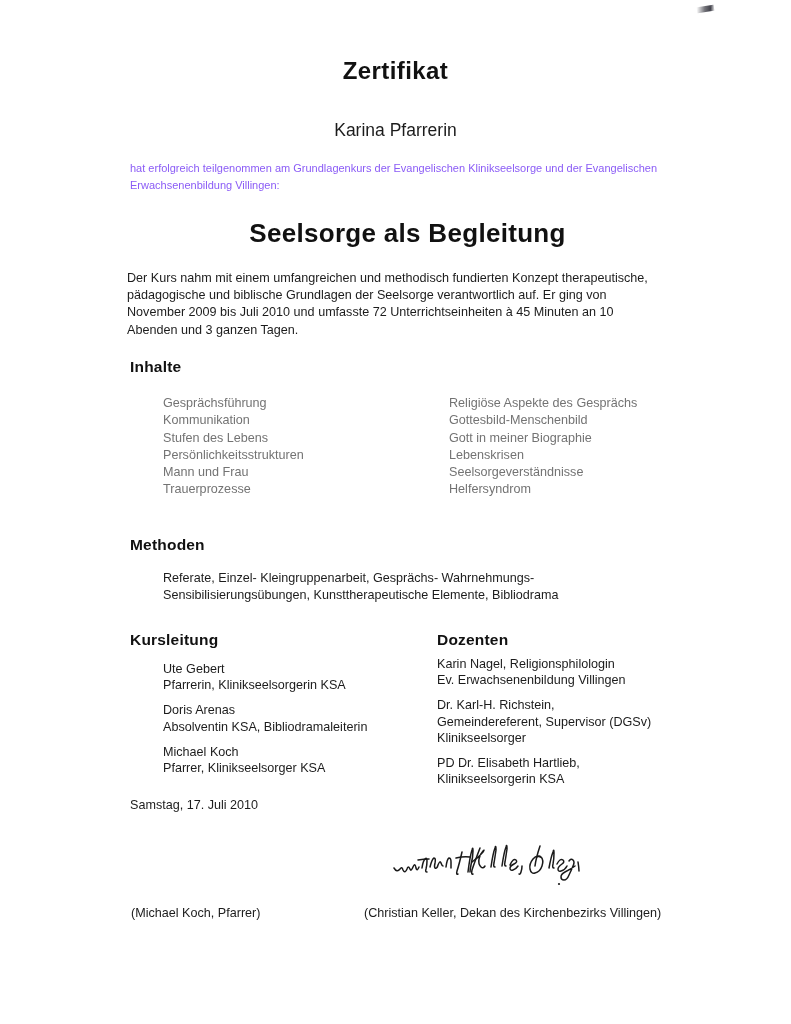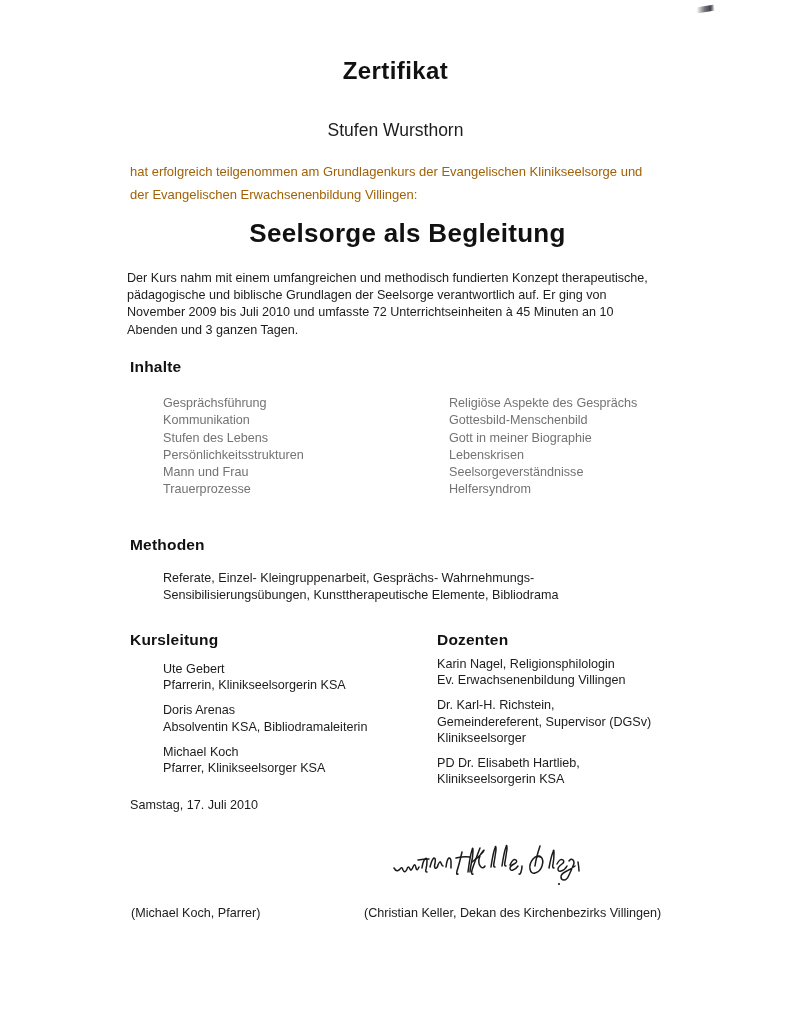--- a/index.html
+++ b/index.html
@@ -52,23 +52,23 @@
     text-align: center;
     font-size: 17.5px;
     font-weight: normal;
     color: #1c1c1c;
   }
   .intro {
     position: absolute;
     left: 130px;
     top: 160px;
     width: 530px;
-    font-size: 13px;
-    line-height: 23px;
-    color: #a16207;
+    font-size: 11px;
+    line-height: 17px;
+    color: #8b5cf6;
   }
   .course-title {
     position: absolute;
     left: 0;
     top: 218px;
     width: 791px;
     text-align: center;
     font-size: 26px;
     font-weight: bold;
     letter-spacing: 0.3px;
@@ -164,21 +164,21 @@
 </style>
 </head>
 <body>
 
 <div class="page">
 
   <div class="scan-mark"></div>
 
   <div class="cert-title">Zertifikat</div>
 
-  <div class="recipient">Stufen Wursthorn</div>
+  <div class="recipient">Karina Pfarrerin</div>
 
   <div class="intro">hat erfolgreich teilgenommen am Grundlagenkurs der Evangelischen Klinikseelsorge und der Evangelischen Erwachsenenbildung Villingen:</div>
 
   <div class="course-title">Seelsorge als Begleitung</div>
 
   <div class="summary">Der Kurs nahm mit einem umfangreichen und methodisch fundierten Konzept therapeutische, pädagogische und biblische Grundlagen der Seelsorge verantwortlich auf. Er ging von November 2009 bis Juli 2010 und umfasste 72 Unterrichtseinheiten à 45 Minuten an 10 Abenden und 3 ganzen Tagen.</div>
 
   <div class="section-heading" id="heading-inhalte">Inhalte</div>
 
   <div class="inhalte-col" id="inhalte-col-left">

